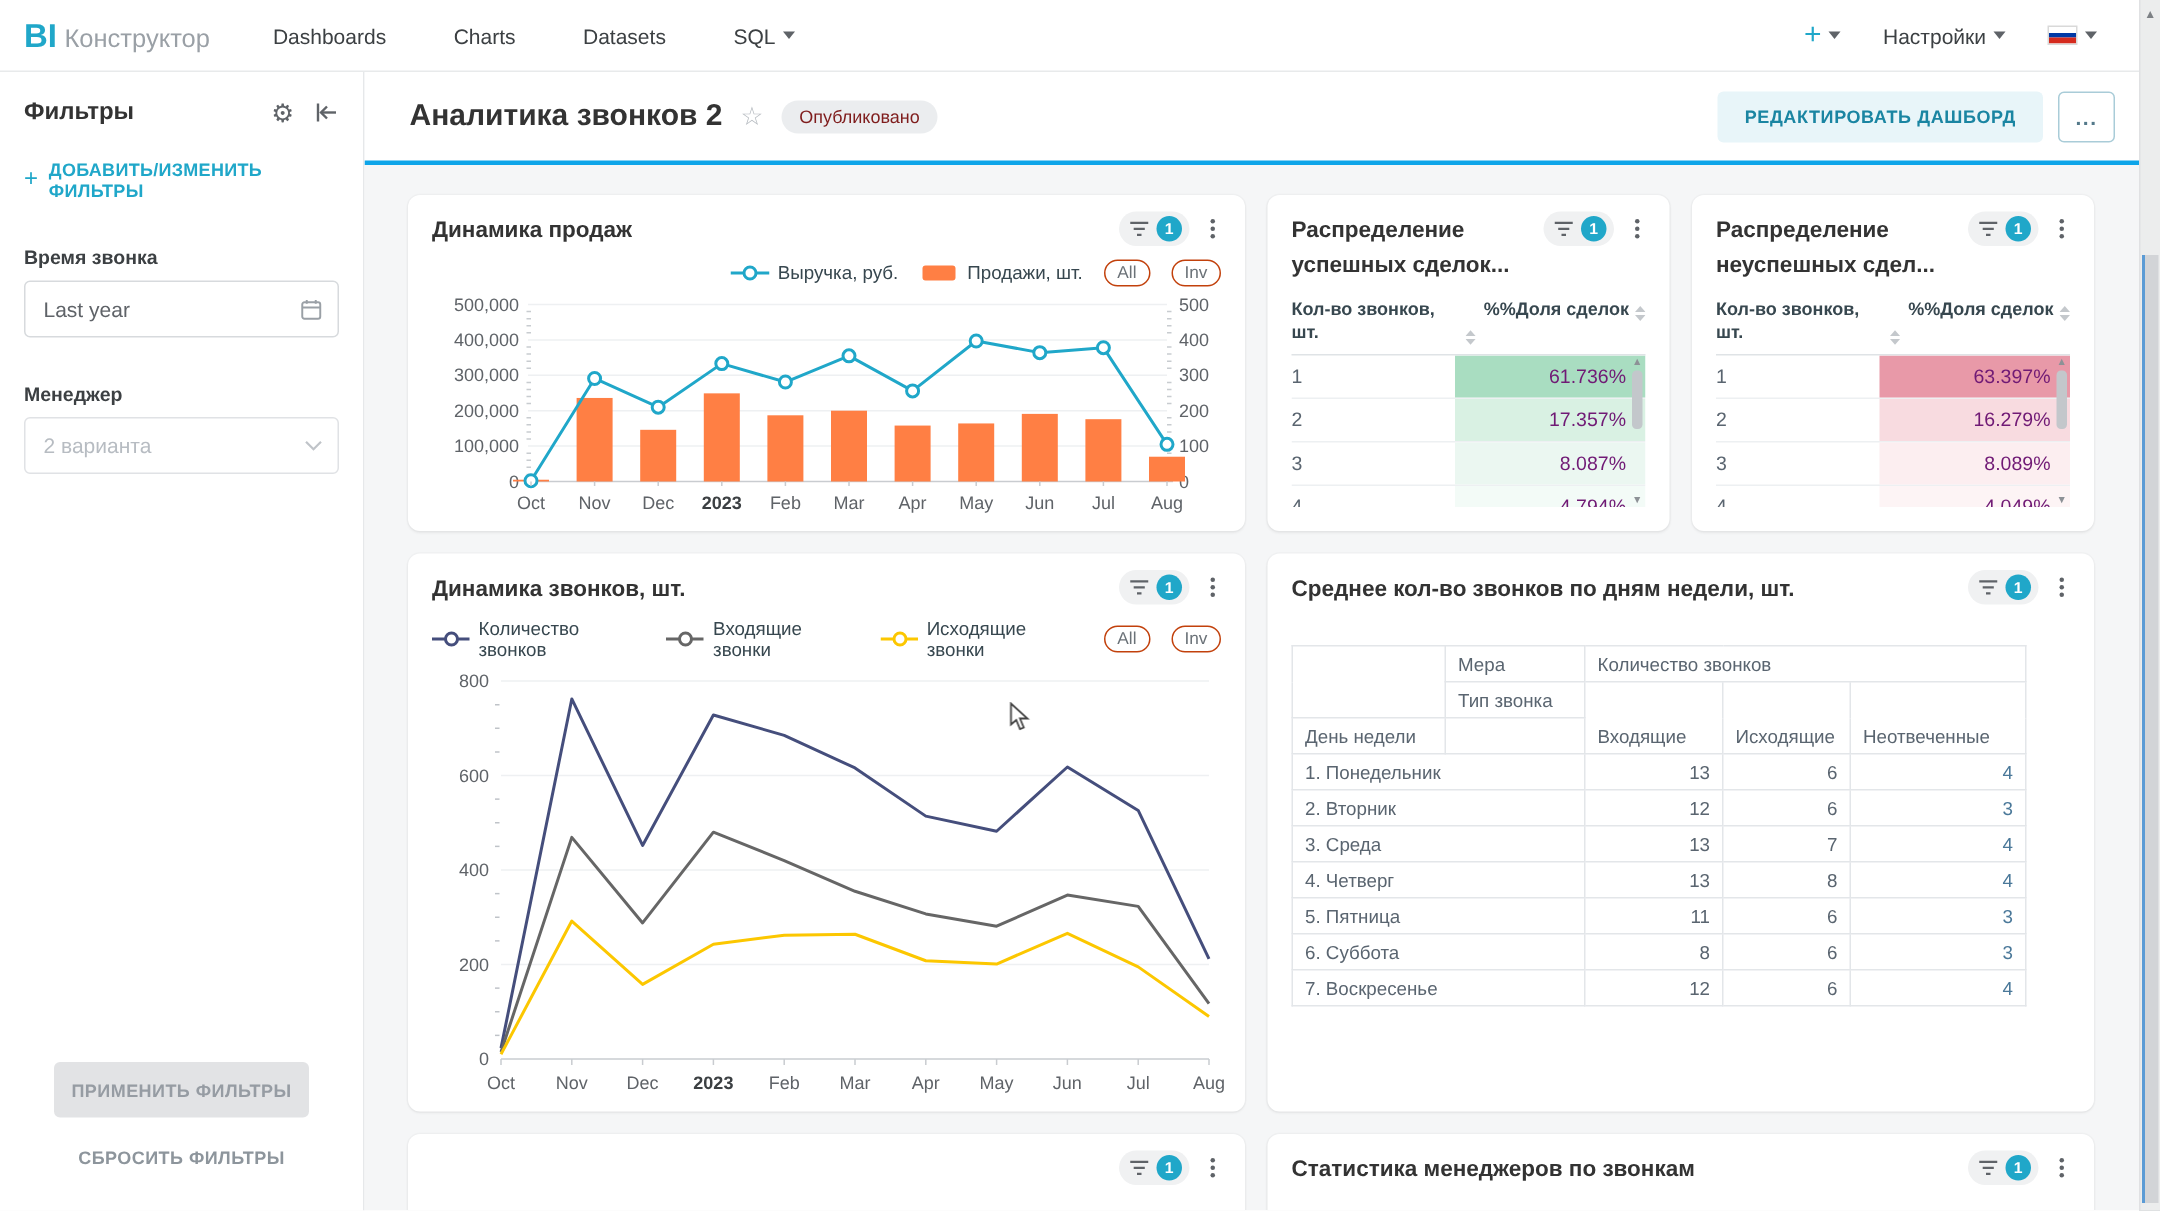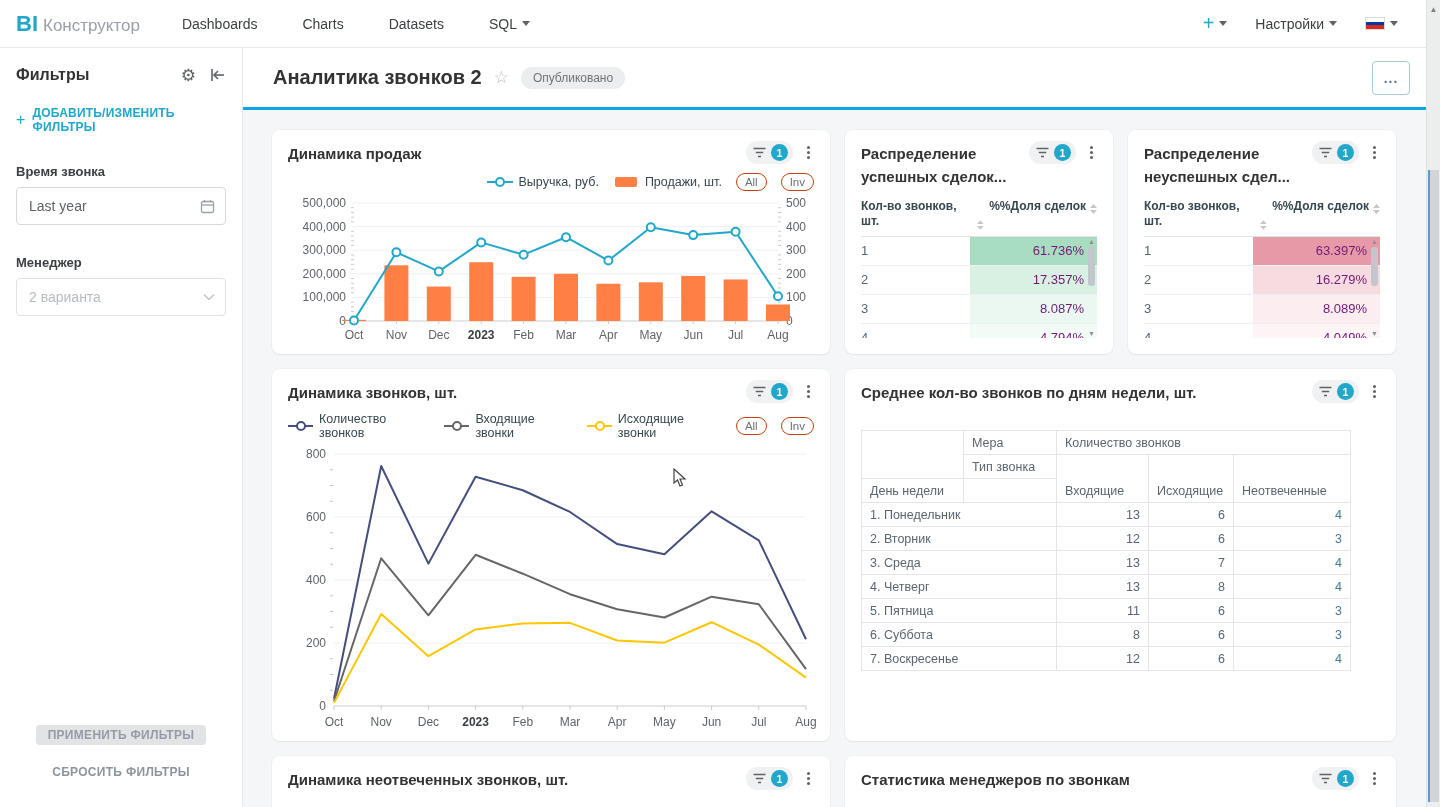--- a/index.html
+++ b/index.html
@@ -34,31 +34,31 @@
   .collapse { cursor:pointer; }
   .add-filters { margin-top:22px; color:#20a7c9; font-size:12px; font-weight:700; letter-spacing:.2px;
     display:flex; align-items:center; gap:7px; cursor:pointer;}
   .add-filters .plus-sm{ font-size:16px; font-weight:400;}
   .f-label { margin-top:30px; font-size:13px; font-weight:600; color:#3c4043; }
   .f-input { margin-top:8px; height:38px; border:1px solid #d7dadd; border-radius:4px;
     display:flex; align-items:center; padding:0 10px 0 12px; font-size:14px; color:#5f6368; cursor:pointer;}
   .f-input .val{ flex:1; }
   .f-input.disabled { color:#b7bcc2; border-color:#e0e2e5; }
   .sb-bottom { margin-top:auto; display:flex; flex-direction:column; align-items:center; gap:20px; padding-bottom:10px;}
-  .apply-btn { width:170px; height:20px; background:#e2e3e5; border:none; border-radius:4px;
+  .apply-btn { width:170px; height:37px; background:#e2e3e5; border:none; border-radius:4px;
     color:#969ca3; font-size:12px; font-weight:700; letter-spacing:.3px; font-family:inherit;}
   .reset-btn { background:none; border:none; color:#8d959c; font-size:12px; font-weight:700;
     letter-spacing:.3px; cursor:pointer; font-family:inherit;}
   
   .dash-head { height:62px; background:#fff; border-bottom:3px solid #0ea5e9;
     display:flex; align-items:center; padding:0 30px; flex-shrink:0;}
   .dash-title { font-size:20px; font-weight:700; color:#333; }
   .star { color:#b6bbc0; font-size:17px; margin-left:12px; cursor:pointer;}
   .status-pill { margin-left:12px; background:#ebedef; border-radius:11px; padding:4px 12px;
-    font-size:12px; color:#737373; }
+    font-size:12px; color:#7f1d1d; }
   .head-right { margin-left:auto; display:flex; gap:10px; align-items:center;}
   .edit-btn { background:#e8f5f9; color:#1a85a2; border:none; border-radius:4px; height:34px;
     padding:0 18px; font-size:12px; font-weight:700; letter-spacing:.4px; cursor:pointer; font-family:inherit;}
   .more-btn { width:38px; height:34px; border:1px solid #a9ccd8; border-radius:4px; background:#fff;
     color:#54798a; font-size:14px; font-weight:700; cursor:pointer; line-height:1; letter-spacing:1px;}
   
   .canvas { flex:1; background:#f5f6f7; overflow:hidden; padding:20px 30px 0 29px; }
   .row { display:flex; gap:15px; margin-bottom:15px; }
   .card { background:#fff; border-radius:8px; box-shadow:0 1px 2px rgba(0,0,0,.06), 0 0 0 1px rgba(0,0,0,.02);
     padding:12px 16px; overflow:hidden; position:relative;}
@@ -192,20 +192,21 @@
       <button class="reset-btn">СБРОСИТЬ ФИЛЬТРЫ</button>
     </div>
   </div>
 
   <div class="main">
     <div class="dash-head">
       <span class="dash-title">Аналитика звонков 2</span>
       <span class="star">☆</span>
       <span class="status-pill">Опубликовано</span>
       <div class="head-right">
+        <button class="edit-btn">РЕДАКТИРОВАТЬ ДАШБОРД</button>
         <button class="more-btn">...</button>
       </div>
     </div>
 
     <div class="canvas">
 
       <div class="row">
         <div class="card" style="width:558px;height:224px;">
           <div class="card-head">
             <span class="card-title">Динамика продаж</span>
@@ -660,21 +661,20 @@
                   <td class="wt-num wt-blue">4</td>
                 </tr>
               </tbody>
           </table>
         </div>
       </div>
 
       <div class="row">
         <div class="card" style="width:558px;height:240px;">
           <div class="card-head">
-            <span class="card-title">Динамика неотвеченных звонков, шт.</span>
             <span class="controls">
               <span class="filter-chip">
                 <svg width="13" height="11" viewBox="0 0 13 11">
                   <line x1="0.5" y1="1.5" x2="12.5" y2="1.5" stroke="#5f6368" stroke-width="1.5"></line>
                   <line x1="2.8" y1="5.5" x2="10.2" y2="5.5" stroke="#5f6368" stroke-width="1.5"></line>
                   <line x1="5" y1="9.5" x2="8" y2="9.5" stroke="#5f6368" stroke-width="1.5"></line>
                 </svg>
                 <span class="badge">1</span>
               </span>
               <span class="dots">

